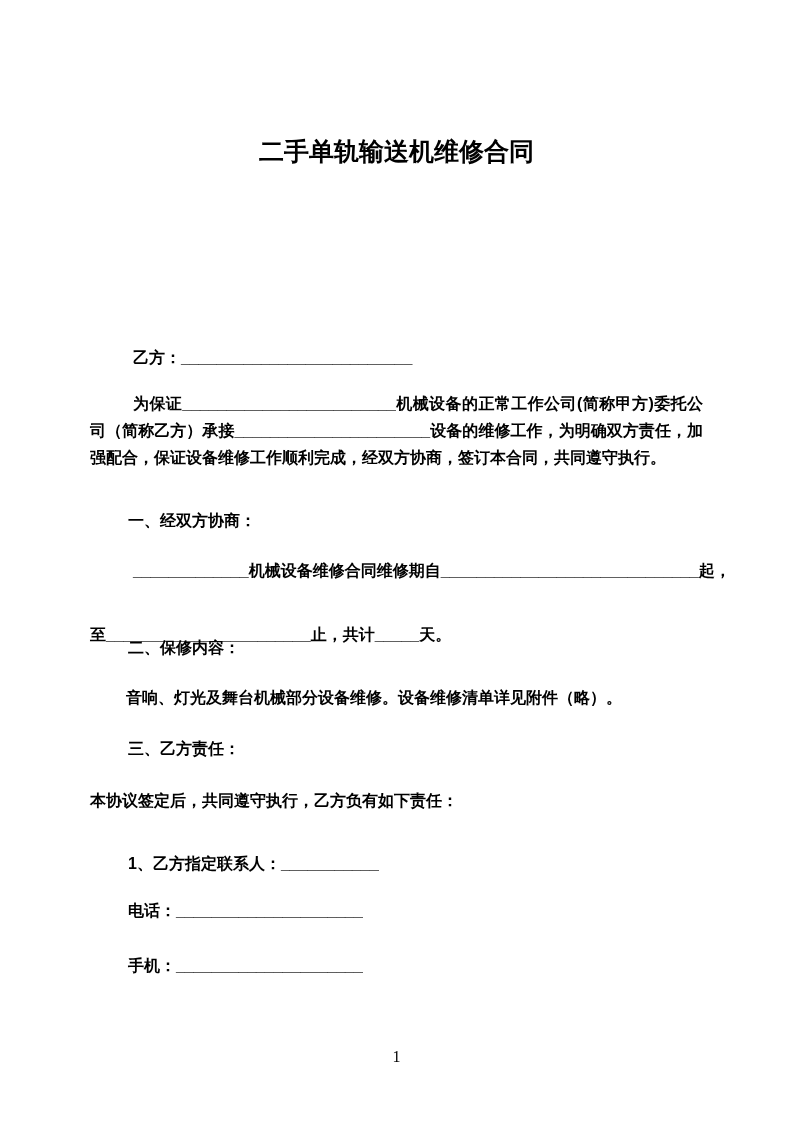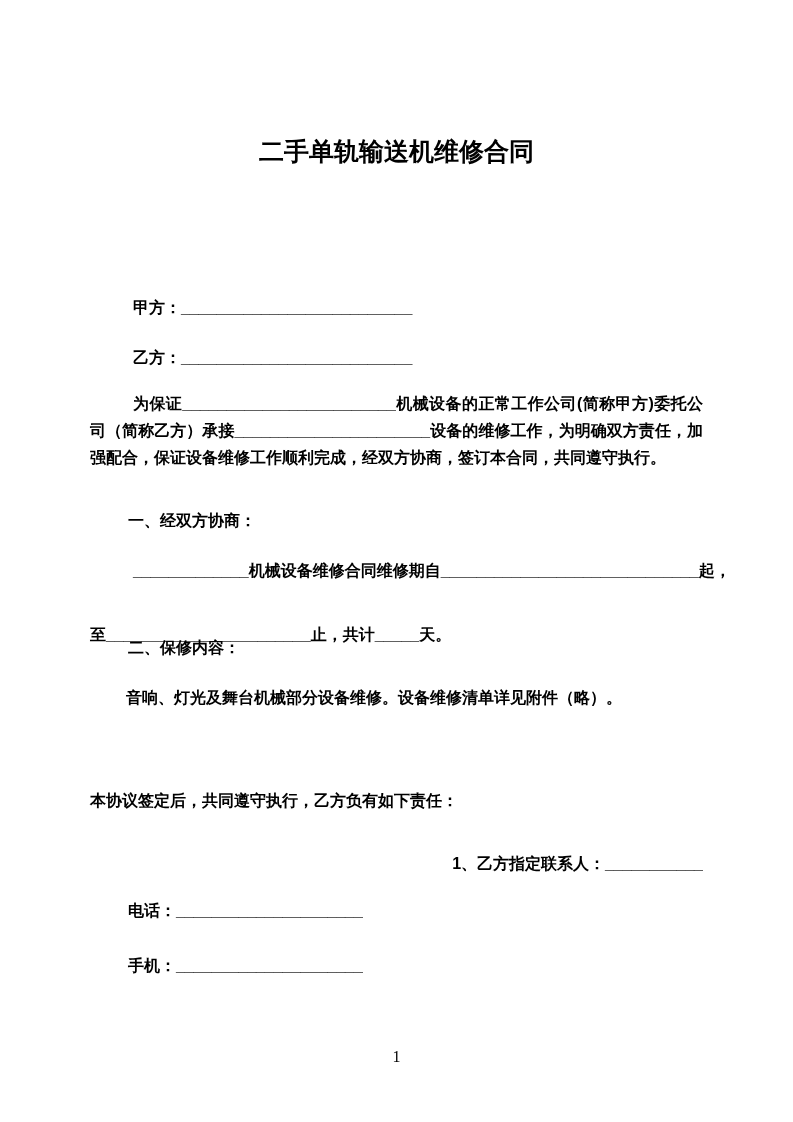--- a/index.html
+++ b/index.html
@@ -42,23 +42,20 @@
     font-family:"Liberation Serif","DejaVu Serif",serif;
   }
 </style>
 </head>
 <body>
 
 <div class="page">
 
   <div class="doc-title">二手单轨输送机维修合同</div>
 
-  <div class="block indent" style="top:294px;">
-    <span>甲方：</span><span class="blank">__________________________</span>
-  </div>
 
   <div class="block wrap indent" style="top:390px;">
     <span>为保证</span><span class="blank">________________________</span><span>机械设备的正常工作公司(简称甲方)委托公司（简称乙方）承接</span><span class="blank">______________________</span><span>设备的维修工作，为明确双方责任，加强配合，保证设备维修工作顺利完成，经双方协商，签订本合同，共同遵守执行。</span>
   </div>
 
   <div class="block indent" style="top:344px;">
     <span>乙方：</span><span class="blank">__________________________</span>
   </div>
 
   <div class="block indent-sm" style="top:507px;">一、经双方协商：</div>
@@ -68,24 +65,25 @@
   </div>
 
   <div class="block" style="top:585px;margin-top:36px;">
     <span>至</span><span class="blank">_______________________</span><span>止，共计</span><span class="blank">_____</span><span>天。</span>
   </div>
 
   <div class="block indent-sm" style="top:634px;">二、保修内容：</div>
 
   <div class="block wrap" style="top:684px;margin-left:36px;">音响、灯光及舞台机械部分设备维修。设备维修清单详见附件（略）。</div>
 
+  <div class="block indent-sm" style="top:735px;">三、乙方责任：</div>
 
   <div class="block wrap" style="top:787px;">本协议签定后，共同遵守执行，乙方负有如下责任：</div>
 
-  <div class="block indent-sm" style="top:850px;text-align:right;">
+  <div class="block indent-sm" style="top:850px;">
     <span>1、乙方指定联系人：</span><span class="blank">___________</span>
   </div>
 
   <div class="block indent-sm" style="top:897px;">
     <span>电话：</span><span class="blank">_____________________</span>
   </div>
 
   <div class="block indent-sm" style="top:952px;">
     <span>手机：</span><span class="blank">_____________________</span>
   </div>

